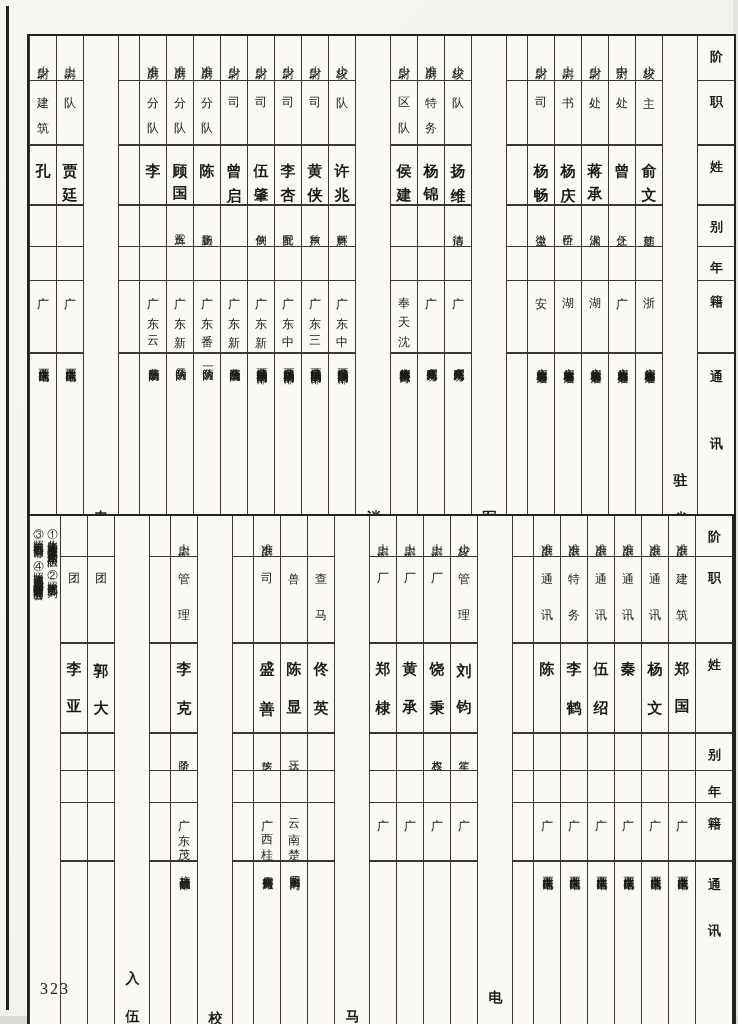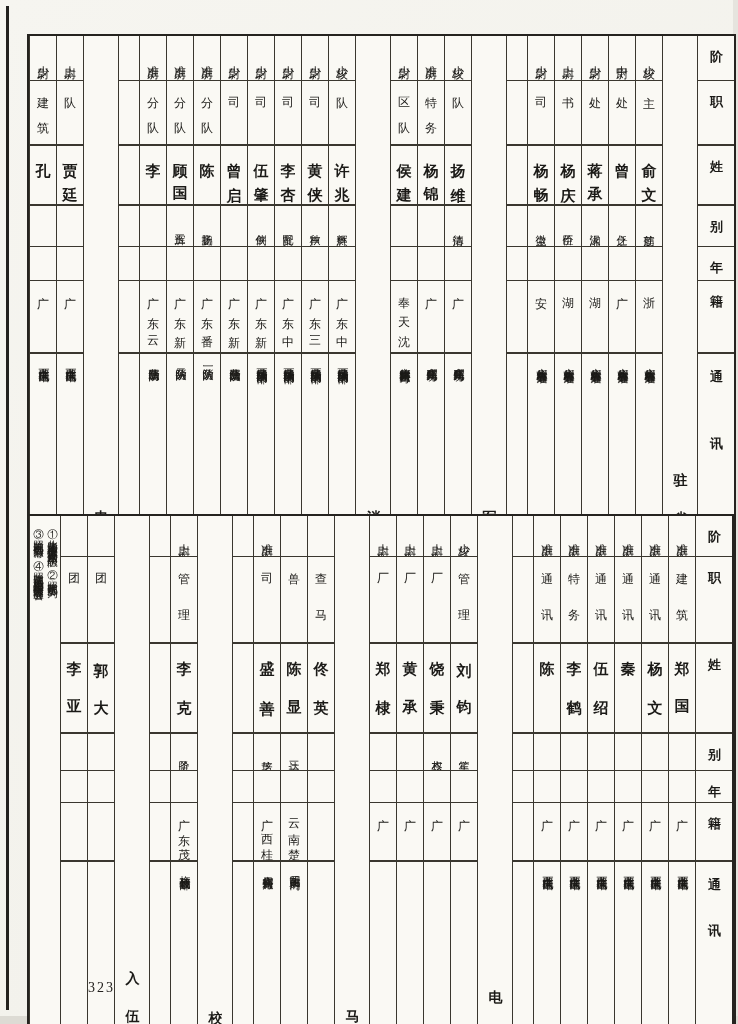--- a/index.html
+++ b/index.html
@@ -71,21 +71,21 @@
     text-align:center;font-size:14px;font-weight:600;
     letter-spacing:2.8em;padding-top:1.4em;line-height:34px;
     overflow:hidden;box-sizing:border-box;
   }
   .note-cell{
     height:100%;writing-mode:vertical-rl;
     padding:4px 1px 4px 0;box-sizing:border-box;overflow:hidden;
   }
   .note-line{font-size:10.5px;line-height:14px;letter-spacing:1px;text-orientation:upright;}
 
-  .page-number{position:absolute;left:40px;top:980px;font-size:14px;letter-spacing:2px;color:#23211e;margin-left:48px;}
+  .page-number{position:absolute;left:40px;top:980px;font-size:16px;letter-spacing:2px;color:#23211e;}
 </style>
 </head>
 <body>
 
 <div class="page">
   <div class="binding-line"></div>
   <div class="edge-right"></div>
   <div class="edge-bottom"></div>
 
   <div class="vtable tb-top">

